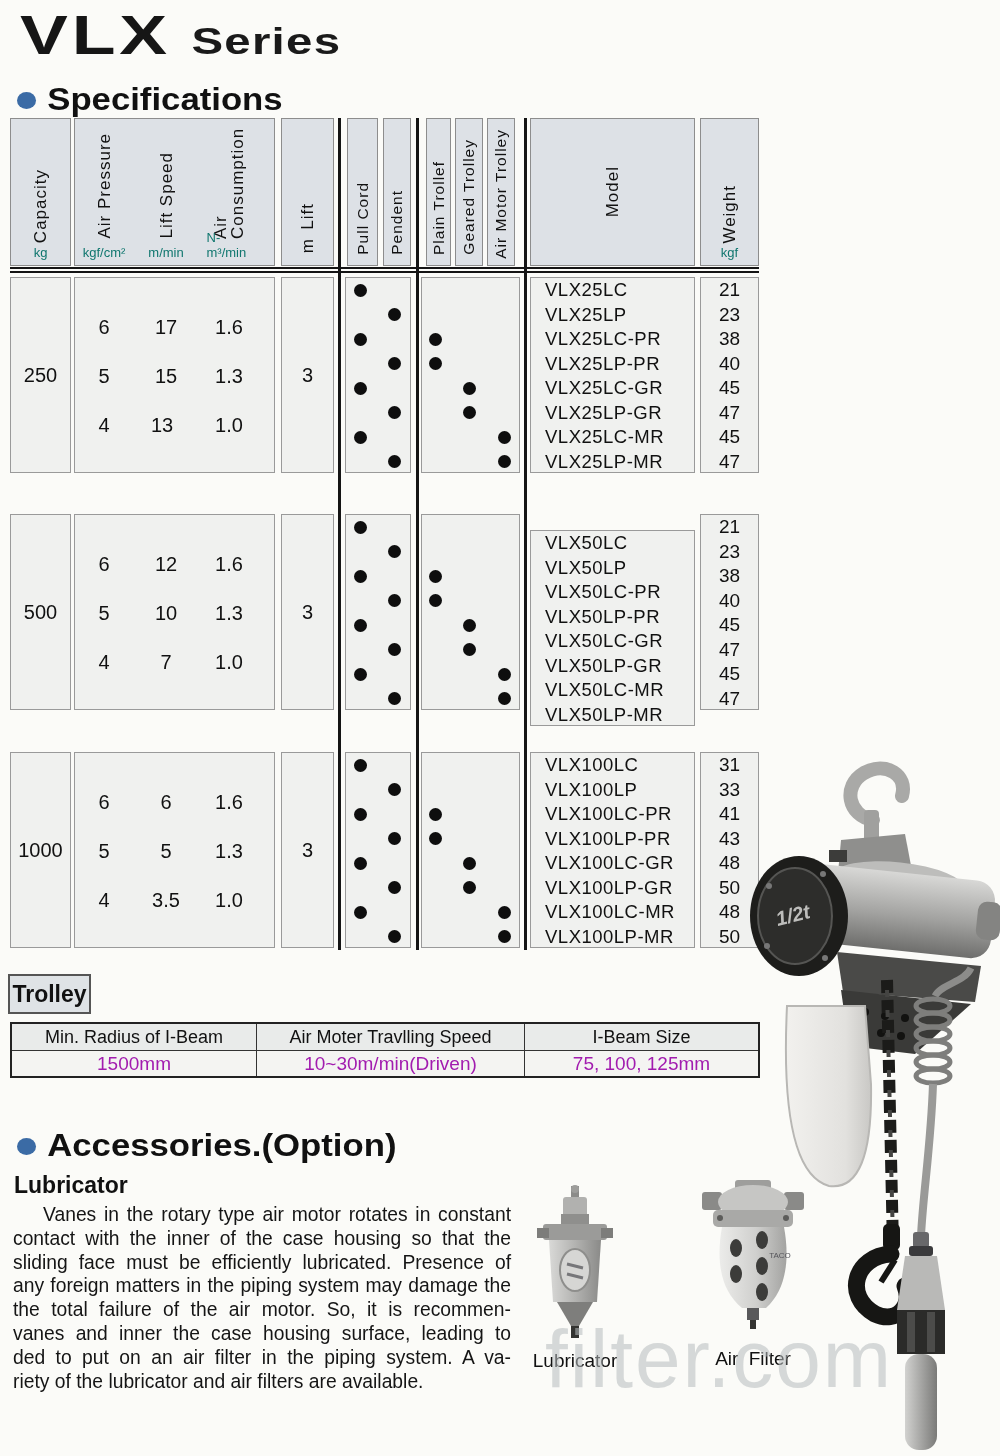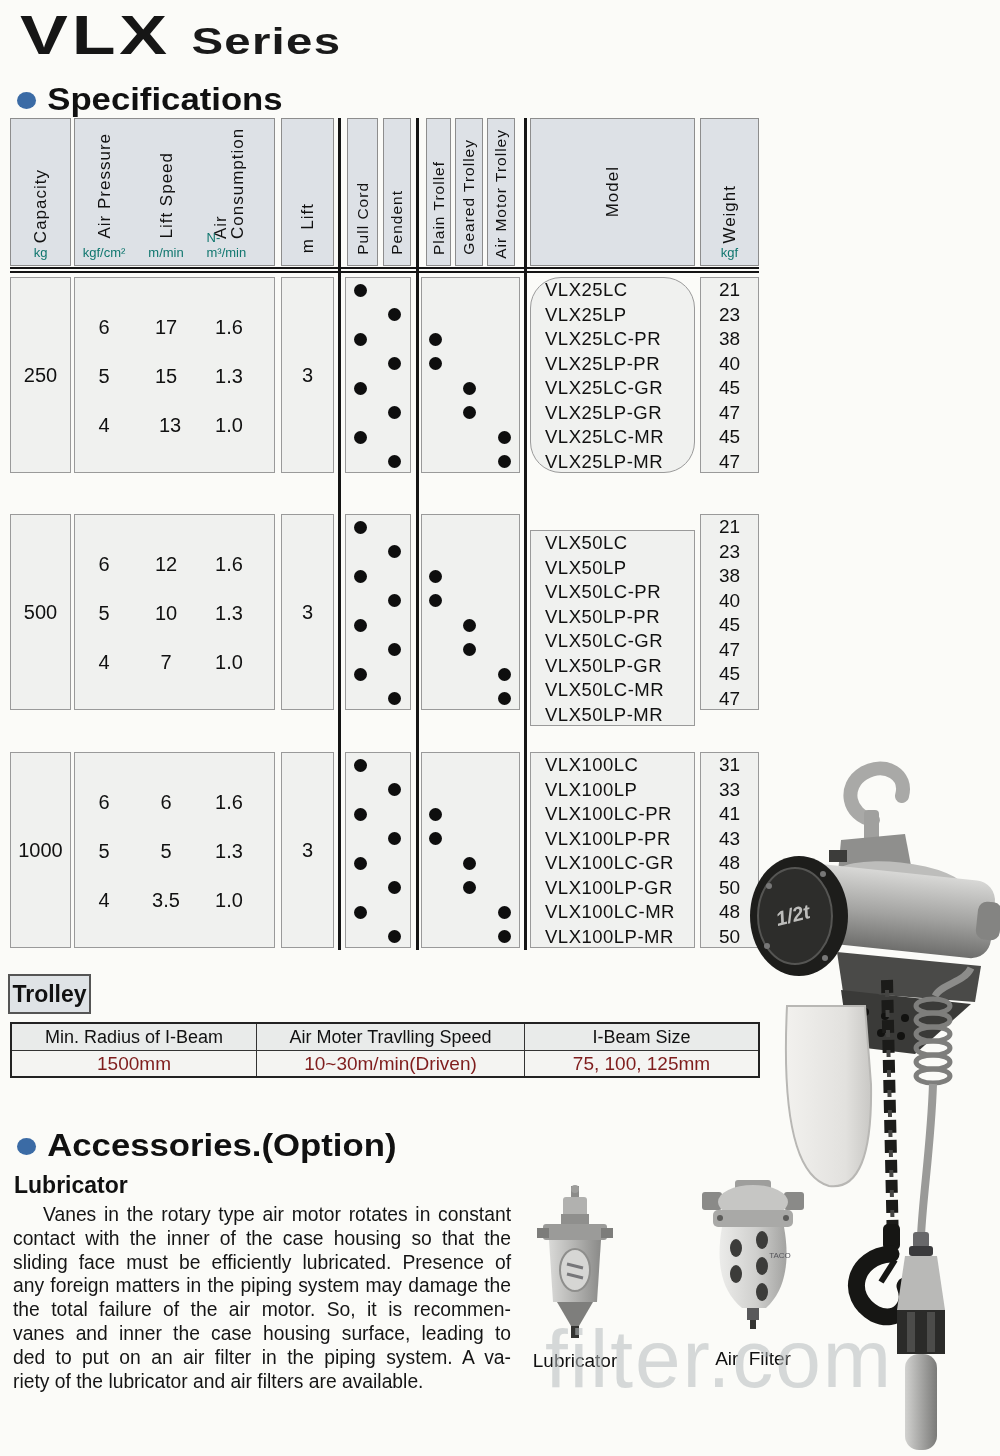--- a/index.html
+++ b/index.html
@@ -33,21 +33,21 @@
   
   .trolley-box{position:absolute;left:8px;top:974px;width:83px;height:40px;background:#dfe3e6;
                border:2px solid #555;box-sizing:border-box;display:flex;align-items:center;justify-content:center;
                font-size:23px;font-weight:700;color:#111;}
   .t-table{position:absolute;left:10px;top:1022px;width:750px;height:56px;border:2px solid #222;
            box-sizing:border-box;display:flex;background:#f4f4f2;}
   .t-col{display:flex;flex-direction:column;box-sizing:border-box;border-right:1px solid #333;}
   .t-col:last-child{border-right:none;}
   .t-th{height:27px;box-sizing:border-box;border-bottom:1px solid #333;background:#e9ebea;
         display:flex;align-items:center;justify-content:center;font-size:18px;color:#111;}
-  .t-td{flex:1;display:flex;align-items:center;justify-content:center;font-size:19px;color:#7f1d1d;}
+  .t-td{flex:1;display:flex;align-items:center;justify-content:center;font-size:19px;color:#a21caf;}
   
   .subhead{position:absolute;left:14px;top:1172px;font-size:23px;font-weight:700;color:#111;}
   .para{position:absolute;left:13px;top:1203px;width:498px;}
   .para .ln{font-size:19.3px;line-height:23.8px;color:#151515;text-align:justify;text-align-last:justify;}
   .para .ln.first{text-indent:30px;}
   .para .ln.last{text-align-last:left;}
   .caption{position:absolute;font-size:19px;color:#111;text-align:center;word-spacing:5px;}
   
   .wm-cn{position:absolute;left:72px;top:548px;width:900px;font-size:58px;font-weight:700;letter-spacing:4px;
          color:rgba(170,174,178,0.55);white-space:nowrap;pointer-events:none;z-index:30;}
@@ -119,21 +119,21 @@
         <div class="center-val">250</div>
       </div>
       <div class="cell" style="left:74px;top:277px;width:201px;height:196px;">
         <span class="pval" style="left:29px;top:49px;">6</span>
         <span class="pval" style="left:91px;top:49px;">17</span>
         <span class="pval" style="left:154px;top:49px;">1.6</span>
         <span class="pval" style="left:29px;top:98px;">5</span>
         <span class="pval" style="left:91px;top:98px;">15</span>
         <span class="pval" style="left:154px;top:98px;">1.3</span>
         <span class="pval" style="left:29px;top:147px;">4</span>
-        <span class="pval" style="left:95px;top:147px;text-align:center;">13</span>
+        <span class="pval" style="left:87px;top:147px;text-align:center;">13</span>
         <span class="pval" style="left:154px;top:147px;">1.0</span>
       </div>
       <div class="cell" style="left:281px;top:277px;width:53px;height:196px;">
         <div class="center-val">3</div>
       </div>
       <div class="cell" style="left:345px;top:277px;width:66px;height:196px;">
         <span class="dot" style="left:7.5px;top:5.75px;"></span>
         <span class="dot" style="left:41.5px;top:30.25px;"></span>
         <span class="dot" style="left:7.5px;top:54.75px;"></span>
         <span class="dot" style="left:41.5px;top:79.25px;"></span>
@@ -143,21 +143,21 @@
         <span class="dot" style="left:41.5px;top:177.25px;"></span>
       </div>
       <div class="cell" style="left:421px;top:277px;width:99px;height:196px;">
         <span class="dot" style="left:7px;top:54.75px;"></span>
         <span class="dot" style="left:7px;top:79.25px;"></span>
         <span class="dot" style="left:41px;top:103.75px;"></span>
         <span class="dot" style="left:41px;top:128.25px;"></span>
         <span class="dot" style="left:75.5px;top:152.75px;"></span>
         <span class="dot" style="left:75.5px;top:177.25px;"></span>
       </div>
-      <div class="cell" style="left:530px;top:277px;width:165px;height:196px;border-radius:31px;">
+      <div class="cell" style="left:530px;top:277px;width:165px;height:196px;">
         <div class="mrow">VLX25LC</div>
         <div class="mrow">VLX25LP</div>
         <div class="mrow">VLX25LC-PR</div>
         <div class="mrow">VLX25LP-PR</div>
         <div class="mrow">VLX25LC-GR</div>
         <div class="mrow">VLX25LP-GR</div>
         <div class="mrow">VLX25LC-MR</div>
         <div class="mrow">VLX25LP-MR</div>
       </div>
       <div class="cell" style="left:700px;top:277px;width:59px;height:196px;">

